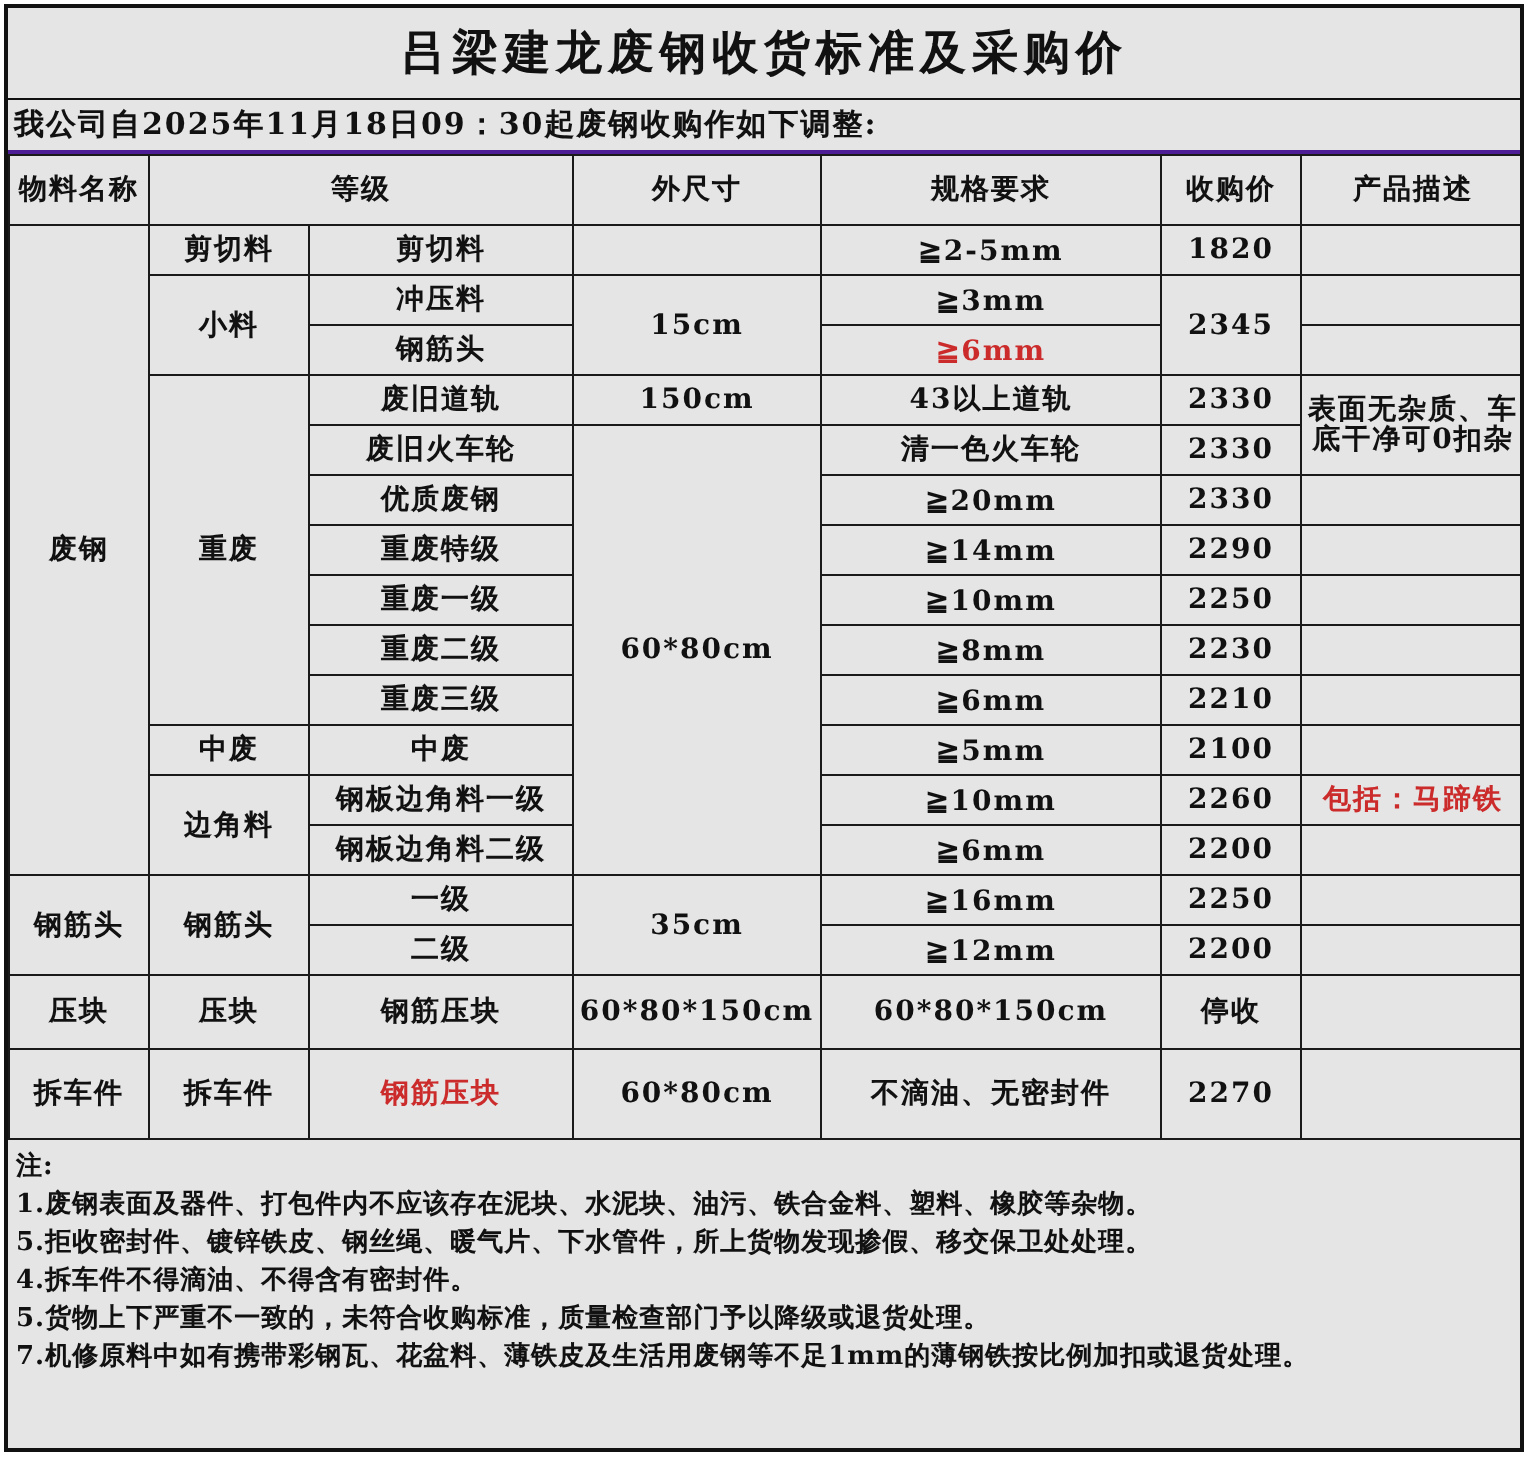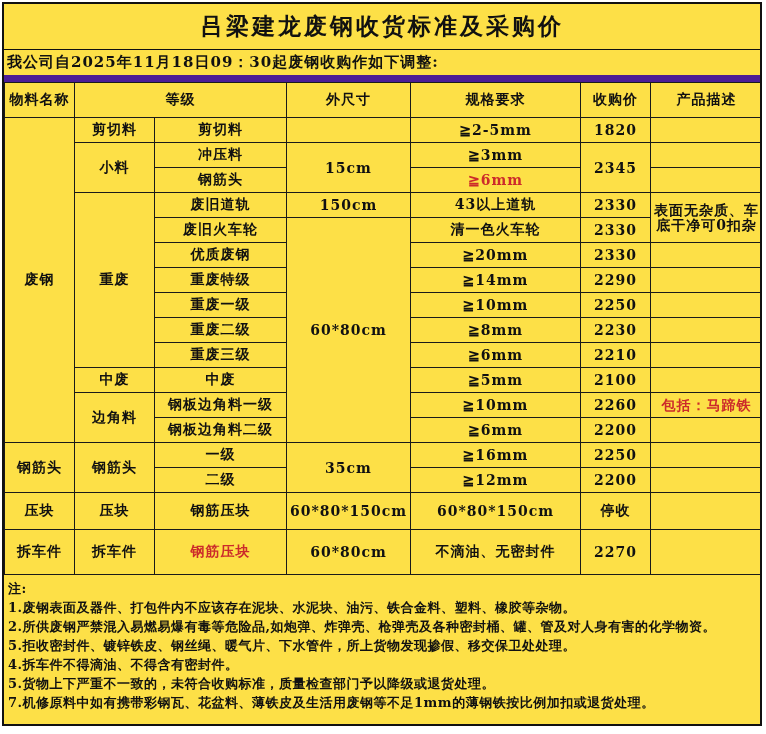--- a/index.html
+++ b/index.html
@@ -5,33 +5,33 @@
   html,body{margin:0;padding:0;background:#fff;}
   .page{
     position:relative;
     width:760px;height:724px;
     margin:2px;
     border:2px solid #111;
     font-family:"DejaVu Serif","Liberation Serif",serif;
     font-weight:bold;
     color:#111;
     box-sizing:border-box;
-    background:#fde047;
+    background:#e5e5e5;
     overflow:hidden;
   }
   .title-row{
     height:45px;
     display:flex;align-items:center;justify-content:center;
     border-bottom:1px solid #111;
     font-size:23px;letter-spacing:3px;
   }
   .subtitle-row{
     height:25px;
     display:flex;align-items:center;
-    border-bottom:7px solid #4c1d95;
+    border-bottom:2px solid #4c1d95;
     font-size:15px;letter-spacing:1px;
     padding-left:3px;
   }
   table.price{
     width:100%;
     border-collapse:collapse;
     table-layout:fixed;
   }
   table.price td,table.price th{
     border:1px solid #1a1a1a;
@@ -226,19 +226,18 @@
       <td>不滴油、无密封件</td>
       <td>2270</td>
       <td class="desc-cell"></td>
     </tr>
   </tbody>
     </table>
 
   <div class="notes">
     <div>注:</div>
     <div>1.废钢表面及器件、打包件内不应该存在泥块、水泥块、油污、铁合金料、塑料、橡胶等杂物。</div>
-    <div>2.所供废钢严禁混入易燃易爆有毒等危险品,如炮弹、炸弹壳、枪弹壳及各种密封桶、罐、管及对人身有害的化学物资。</div>
     <div>5.拒收密封件、镀锌铁皮、钢丝绳、暖气片、下水管件，所上货物发现掺假、移交保卫处处理。</div>
     <div>4.拆车件不得滴油、不得含有密封件。</div>
     <div>5.货物上下严重不一致的，未符合收购标准，质量检查部门予以降级或退货处理。</div>
     <div>7.机修原料中如有携带彩钢瓦、花盆料、薄铁皮及生活用废钢等不足1mm的薄钢铁按比例加扣或退货处理。</div>
   </div>
 </div>
 
 </body></html>

